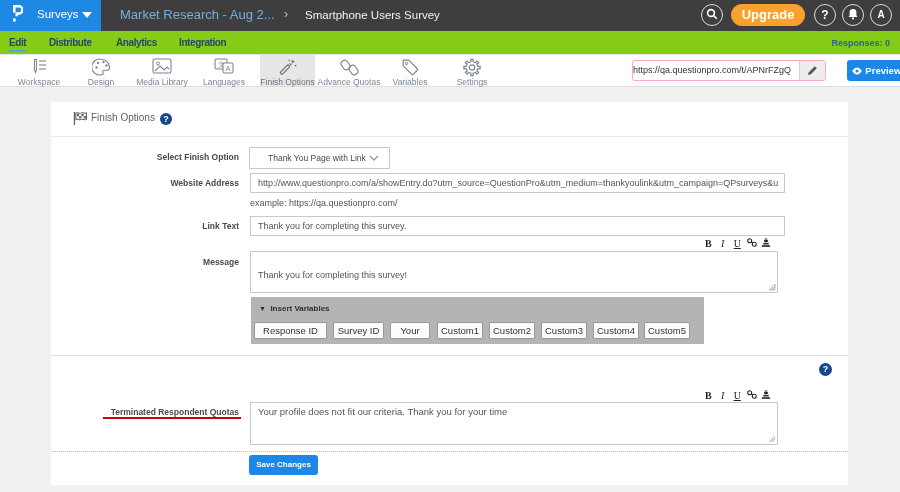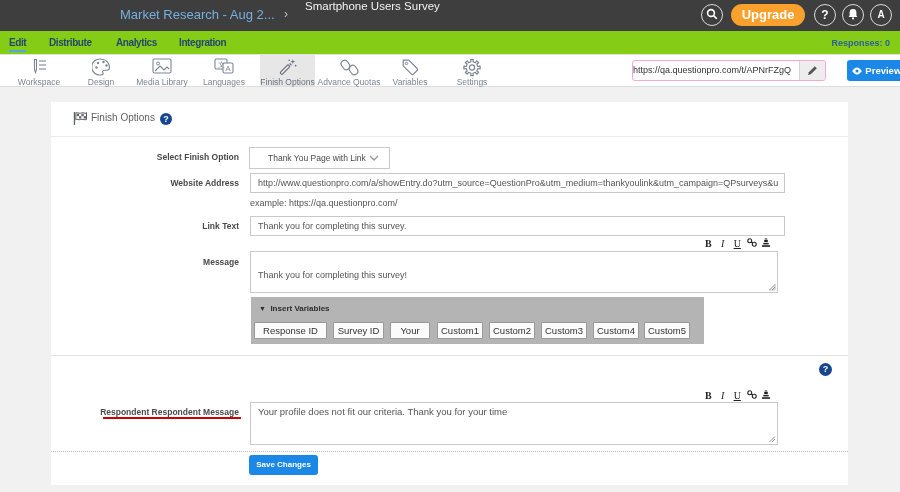--- a/index.html
+++ b/index.html
@@ -6,21 +6,21 @@
 html,body { width:900px; height:492px; background:#f1f1f1; font-family:"Liberation Sans",sans-serif; overflow:hidden; position:relative; }
 
 
 .topbar { position:absolute; top:0; left:0; width:900px; height:31px; background:#3e3e3e; }
 .logoblock { position:absolute; top:0; left:0; width:101px; height:31px; background:#1e88e5; }
 .plogo { position:absolute; left:13px; top:5px; }
 .surveys { position:absolute; left:37px; top:8px; color:#fff; font-size:11.5px; }
 .caret-dn { position:absolute; left:82px; top:12px; width:0; height:0; border-left:5px solid transparent; border-right:5px solid transparent; border-top:6px solid #fff; }
 .crumb1 { position:absolute; left:120px; top:7px; font-size:13px; color:#77aede; }
 .crumbsep { position:absolute; left:284px; top:7px; font-size:12px; color:#c0c0c0; }
-.crumb2 { position:absolute; left:305px; top:0; font-size:11.5px; color:#f2f2f2; }
+.crumb2 { position:absolute; left:305px; top:9px; font-size:11.5px; color:#f2f2f2; }
 .circbtn { position:absolute; top:4px; width:22px; height:22px; border:1.5px solid #dcdcdc; border-radius:50%; color:#fff; text-align:center; }
 .upgrade { position:absolute; top:4px; left:731px; width:74px; height:22px; background:#f9a12c; border-radius:11px; color:#fff; font-size:13px; font-weight:bold; text-align:center; line-height:22px; }
 
 
 .tabsrow { position:absolute; top:31px; left:0; width:900px; height:24px; background:#84cc16; border-bottom:1px solid #e3e3e3; }
 .tab { position:absolute; top:6px; font-size:10px; font-weight:bold; letter-spacing:-0.4px; color:#26476e; }
 .tab.active:after { content:""; position:absolute; left:0; right:0; bottom:-4px; height:2px; background:#53a6e0; }
 .responses { position:absolute; right:10px; top:7px; font-size:9px; color:#2d5f9b; font-weight:bold; }
 
 
@@ -53,20 +53,28 @@
 .divider { position:absolute; left:0px; top:253px; width:797px; border-top:1px solid #e3e3e3; }
 .dotted { position:absolute; left:0px; top:349px; width:797px; border-top:1px dotted #bdbdbd; }
 .savebtn { position:absolute; left:198px; top:353px; width:69px; height:20px; background:#1b87e6; border-radius:3px; color:#fff; font-size:8px; font-weight:bold; text-align:center; line-height:20px; white-space:nowrap; }
 .redline { position:absolute; left:52px; top:315px; width:138px; height:2px; background:#c00; }
 .resizer { position:absolute; right:1px; bottom:1px; }
 </style>
 </head>
 <body>
 
 <div class="topbar">
+  <div class="logoblock">
+    <svg class="plogo" width="10" height="17" viewBox="0 0 10 17">
+      <path d="M1.3 7.5 L1.3 1.2 L5.8 1.2 A3.7 3.7 0 0 1 5.8 8.6 L3.7 8.6 L3.7 11.3" fill="none" stroke="#fff" stroke-width="2.5"></path>
+      <rect x="0.1" y="13.4" width="2.6" height="3.2" fill="#fff"></rect>
+    </svg>
+    <span class="surveys">Surveys</span>
+      <span class="caret-dn"></span>
+  </div>
   <div class="crumb1">Market Research - Aug 2...</div>
   <div class="crumbsep">›</div>
   <div class="crumb2">Smartphone Users Survey</div>
   <div class="circbtn" style="left:701px;">
     <svg width="12" height="12" viewBox="0 0 12 12" style="margin-top:3px;">
         <circle cx="5" cy="5" r="3.4" fill="none" stroke="#fff" stroke-width="1.6"></circle>
         <line x1="7.6" y1="7.6" x2="10.8" y2="10.8" stroke="#fff" stroke-width="1.6"></line>
       </svg>
   </div>
   <div class="upgrade">Upgrade Now</div>
@@ -232,21 +240,21 @@
   <div class="rtetools" style="left:650px; top:288px;"><span><b>B</b></span><span><i>I</i></span><span><u>U</u></span><span><svg width="10" height="9" viewBox="0 0 11 10">
           <circle cx="3" cy="3" r="2.2" fill="none" stroke="#222" stroke-width="1.2"></circle>
           <circle cx="8" cy="7" r="2.2" fill="none" stroke="#222" stroke-width="1.2"></circle>
           <line x1="4.5" y1="4.5" x2="6.5" y2="5.5" stroke="#222" stroke-width="1.2"></line>
         </svg></span><span><svg width="10" height="9" viewBox="0 0 11 10">
           <rect x="1" y="8" width="9" height="1.8" fill="#222"></rect>
           <rect x="2.5" y="5.5" width="6" height="1.6" fill="#222"></rect>
           <rect x="3.5" y="2" width="4" height="2.6" fill="#222"></rect>
           <rect x="4.2" y="0.5" width="2.6" height="1" fill="#222"></rect>
         </svg></span></div>
-  <div class="flabel" style="left:28px; top:305px;">Respondent Respondent Message</div>
+  <div class="flabel" style="left:28px; top:305px;">Terminated Respondent Quotas</div>
   <div class="redline"></div>
   <div class="inp" style="left:199px; top:300px; width:528px; height:43px; line-height:13px; padding-top:2px; font-size:9.5px;">Your profile does not fit our criteria. Thank you for your time
     <svg class="resizer" width="7" height="7" viewBox="0 0 7 7">
         <path d="M6 3 L3 6" stroke="#999" stroke-width="1"></path>
         <path d="M6 0.5 L0.5 6" stroke="#999" stroke-width="1"></path>
       </svg>
   </div>
 
   <div class="dotted"></div>
   <div class="savebtn">Save Changes</div>

